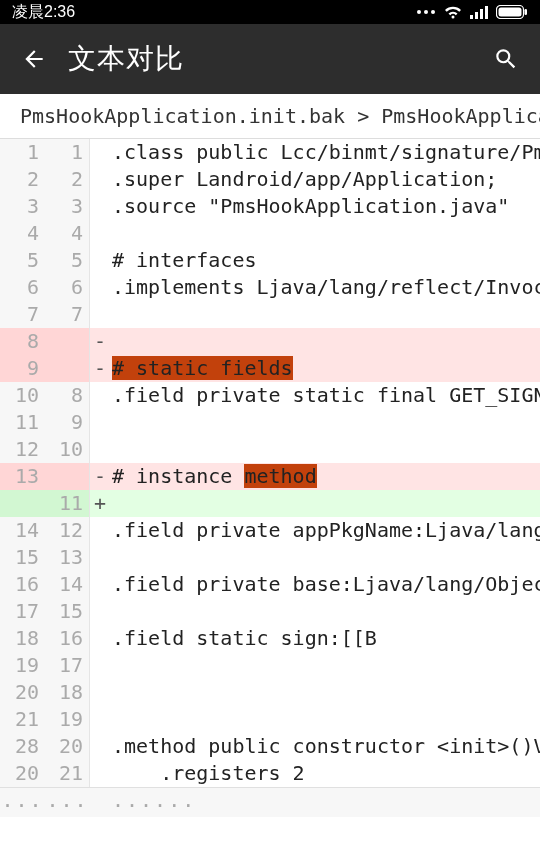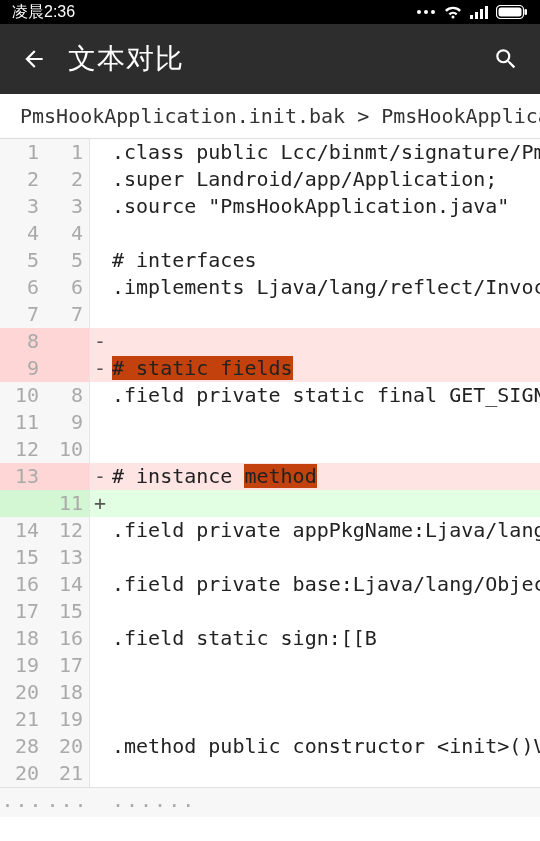--- a/index.html
+++ b/index.html
@@ -103,20 +103,20 @@
     <div class="row add"><div class="ln"></div><div class="ln2">11</div><div class="sign">+</div></div>
     <div class="row"><div class="ln">14</div><div class="ln2">12</div><div class="sign"> </div><div class="code">.field private appPkgName:Ljava/lang/Str</div></div>
     <div class="row"><div class="ln">15</div><div class="ln2">13</div><div class="sign"> </div><div class="code"></div></div>
     <div class="row"><div class="ln">16</div><div class="ln2">14</div><div class="sign"> </div><div class="code">.field private base:Ljava/lang/Object;</div></div>
     <div class="row"><div class="ln">17</div><div class="ln2">15</div><div class="sign"> </div><div class="code"></div></div>
     <div class="row"><div class="ln">18</div><div class="ln2">16</div><div class="sign"> </div><div class="code">.field static sign:[[B</div></div>
     <div class="row"><div class="ln">19</div><div class="ln2">17</div><div class="sign"> </div><div class="code"></div></div>
     <div class="row"><div class="ln">20</div><div class="ln2">18</div><div class="sign"> </div><div class="code"></div></div>
     <div class="row"><div class="ln">21</div><div class="ln2">19</div><div class="sign"> </div></div>
     <div class="row"><div class="ln">28</div><div class="ln2">20</div><div class="sign"> </div><div class="code">.method public constructor &lt;init&gt;()V</div></div>
-    <div class="row"><div class="ln">20</div><div class="ln2">21</div><div class="sign"> </div></div>
+    <div class="row"><div class="ln">20</div><div class="ln2">21</div><div class="sign"> </div><div class="code">    .registers 2</div></div>
   </div>
 
 <div class="footer">
   <div class="fln">...</div>
   <div class="fln">...</div>
   <div class="fcode">......</div>
 </div>
 
 </body></html>

